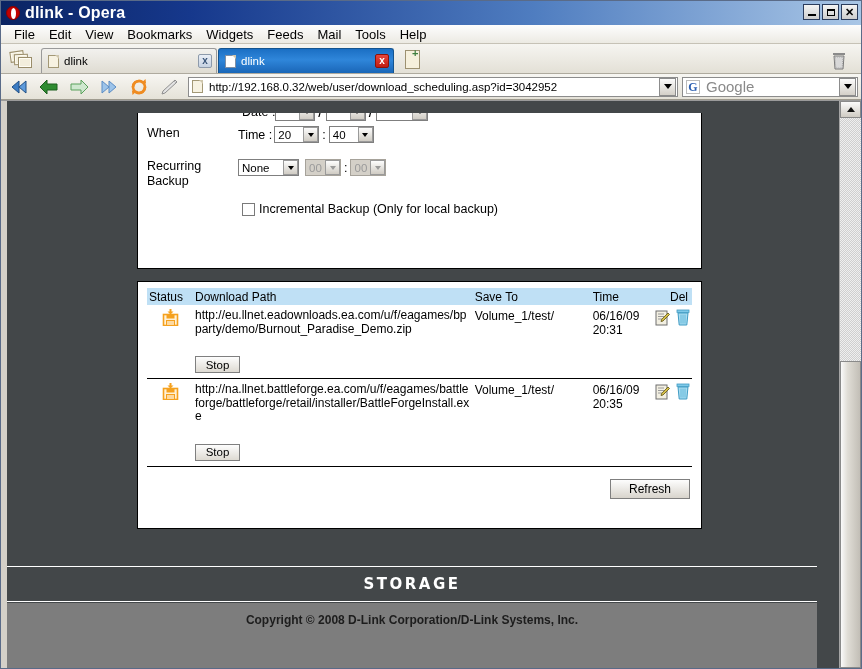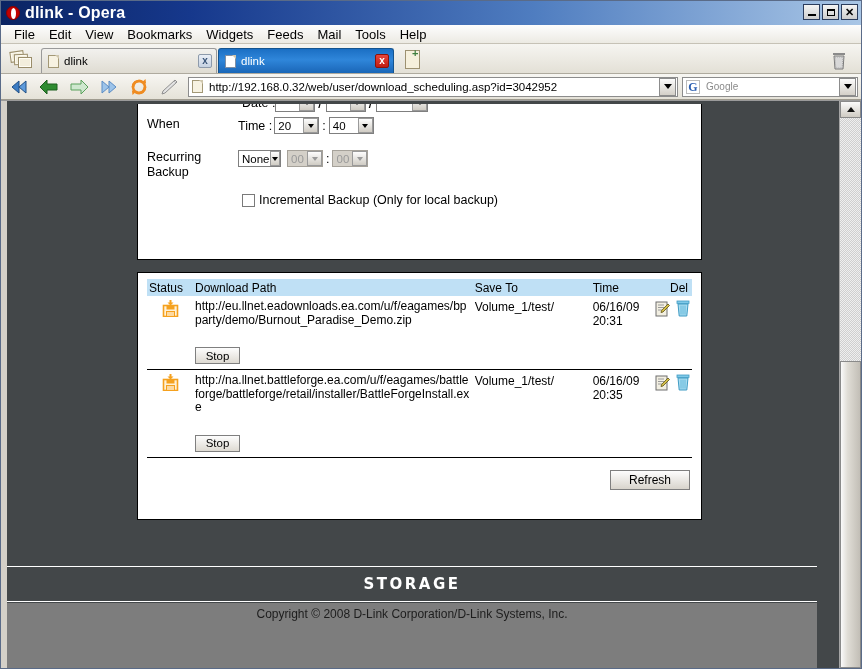--- a/index.html
+++ b/index.html
@@ -179,42 +179,42 @@
     background:#ffffff; border:1px solid #8c8c8c;
     display:flex; align-items:center; padding-left:3px;
   }
   .gicon {
     width:14px;height:14px;margin-right:6px;flex:0 0 14px;
     border:1px solid #bbb; background:#fff;
     font-size:12px; font-weight:bold; color:#2a5db0;
     display:flex;align-items:center;justify-content:center;
     font-family:"Liberation Serif",serif; line-height:1;
   }
-  .search-ph { font-size:10px; color:#8a8a8a; flex:1 1 auto; }
+  .search-ph { font-size:15px; color:#8a8a8a; flex:1 1 auto; }
 
   
   .viewport {
     flex: 1 1 auto;
     position: relative;
     background: #434749;
     display: flex;
     overflow: hidden;
     border-top:1px solid #9a9a9a;
   }
   .page-area {
     flex: 1 1 auto; position: relative; overflow: hidden;
     background:#434749;
   }
 
   
   .page-inner { position:absolute; left:0; top:0; right:0; bottom:0; }
   .dark-col-left { position:absolute; left:6px; top:0; width:130px; bottom:96px; background:#434749; }
 
   .content-col {
-    position:absolute; left:136px; top:3px; width:565px; bottom:96px;
+    position:absolute; left:136px; top:12px; width:565px; bottom:96px;
     background:#434749;
   }
   .panel {
     background:#ffffff;
     border:1px solid #000000;
     position:relative;
   }
   .panel-form {
     position:absolute; left:0; top:0; width:565px; height:156px;
     border-top:none;
@@ -237,21 +237,21 @@
   .sel .arrow {
     width:15px; height:15px; margin-left:auto; margin-right:0px;
     background: linear-gradient(to bottom,#fdfdfd,#d0ccc4);
     border:1px solid #9a9a9a;
     display:flex;align-items:center;justify-content:center;
   }
   .sel .arrow .caret { border-top-color:#000; border-left-width:3px;border-right-width:3px;border-top-width:4px; }
   .sel.disabled { background:#d4d0c8; color:#9a9a9a; border-color:#a6a29a; }
   .sel.disabled .arrow .caret { border-top-color:#9a9a9a; }
   .sel.w-time { width:45px; }
-  .sel.w-none { width:43px; }
+  .sel.w-none { width:61px; }
   .sel.w-mini { width:36px; }
   .sel.w-date { width:40px; }
   .sel.w-year { width:52px; }
 
   .timerow { display:flex; align-items:center; gap:0; font-size:12.5px; }
   .colon { padding:0 3px; }
 
   .cbrow { display:flex; align-items:center; padding-left:104px; margin-top:13px; }
   .checkbox {
     width:13px;height:13px;background:#fff;border:1px solid #7a7a7a; margin-right:4px; flex:0 0 13px;
@@ -319,21 +319,22 @@
     display:flex; align-items:center; justify-content:center;
   }
   .storage-text {
     color:#ffffff; font-size:15px; font-weight:bold; letter-spacing:2.5px;
     font-family:"DejaVu Sans", sans-serif;
   }
   .footer-band {
     position:absolute; left:6px; right:22px; bottom:0; height:65px;
     background:#7d7d7d;
     display:flex; align-items:flex-start; justify-content:center;
-    padding-top:4px;
+    padding-top:10px;
+    font-weight:bold;
   }
   .footer-text { color:#1d1d1d; font-size:12px; }
 
   .left-grey-strip { position:absolute; left:0; top:0; width:6px; bottom:0; background:#d4d0c8;}
 
   
   .scrollbar {
     width: 22px; flex: 0 0 22px;
     background:#d4d0c8;
     border-left:1px solid #a5a5a5;

